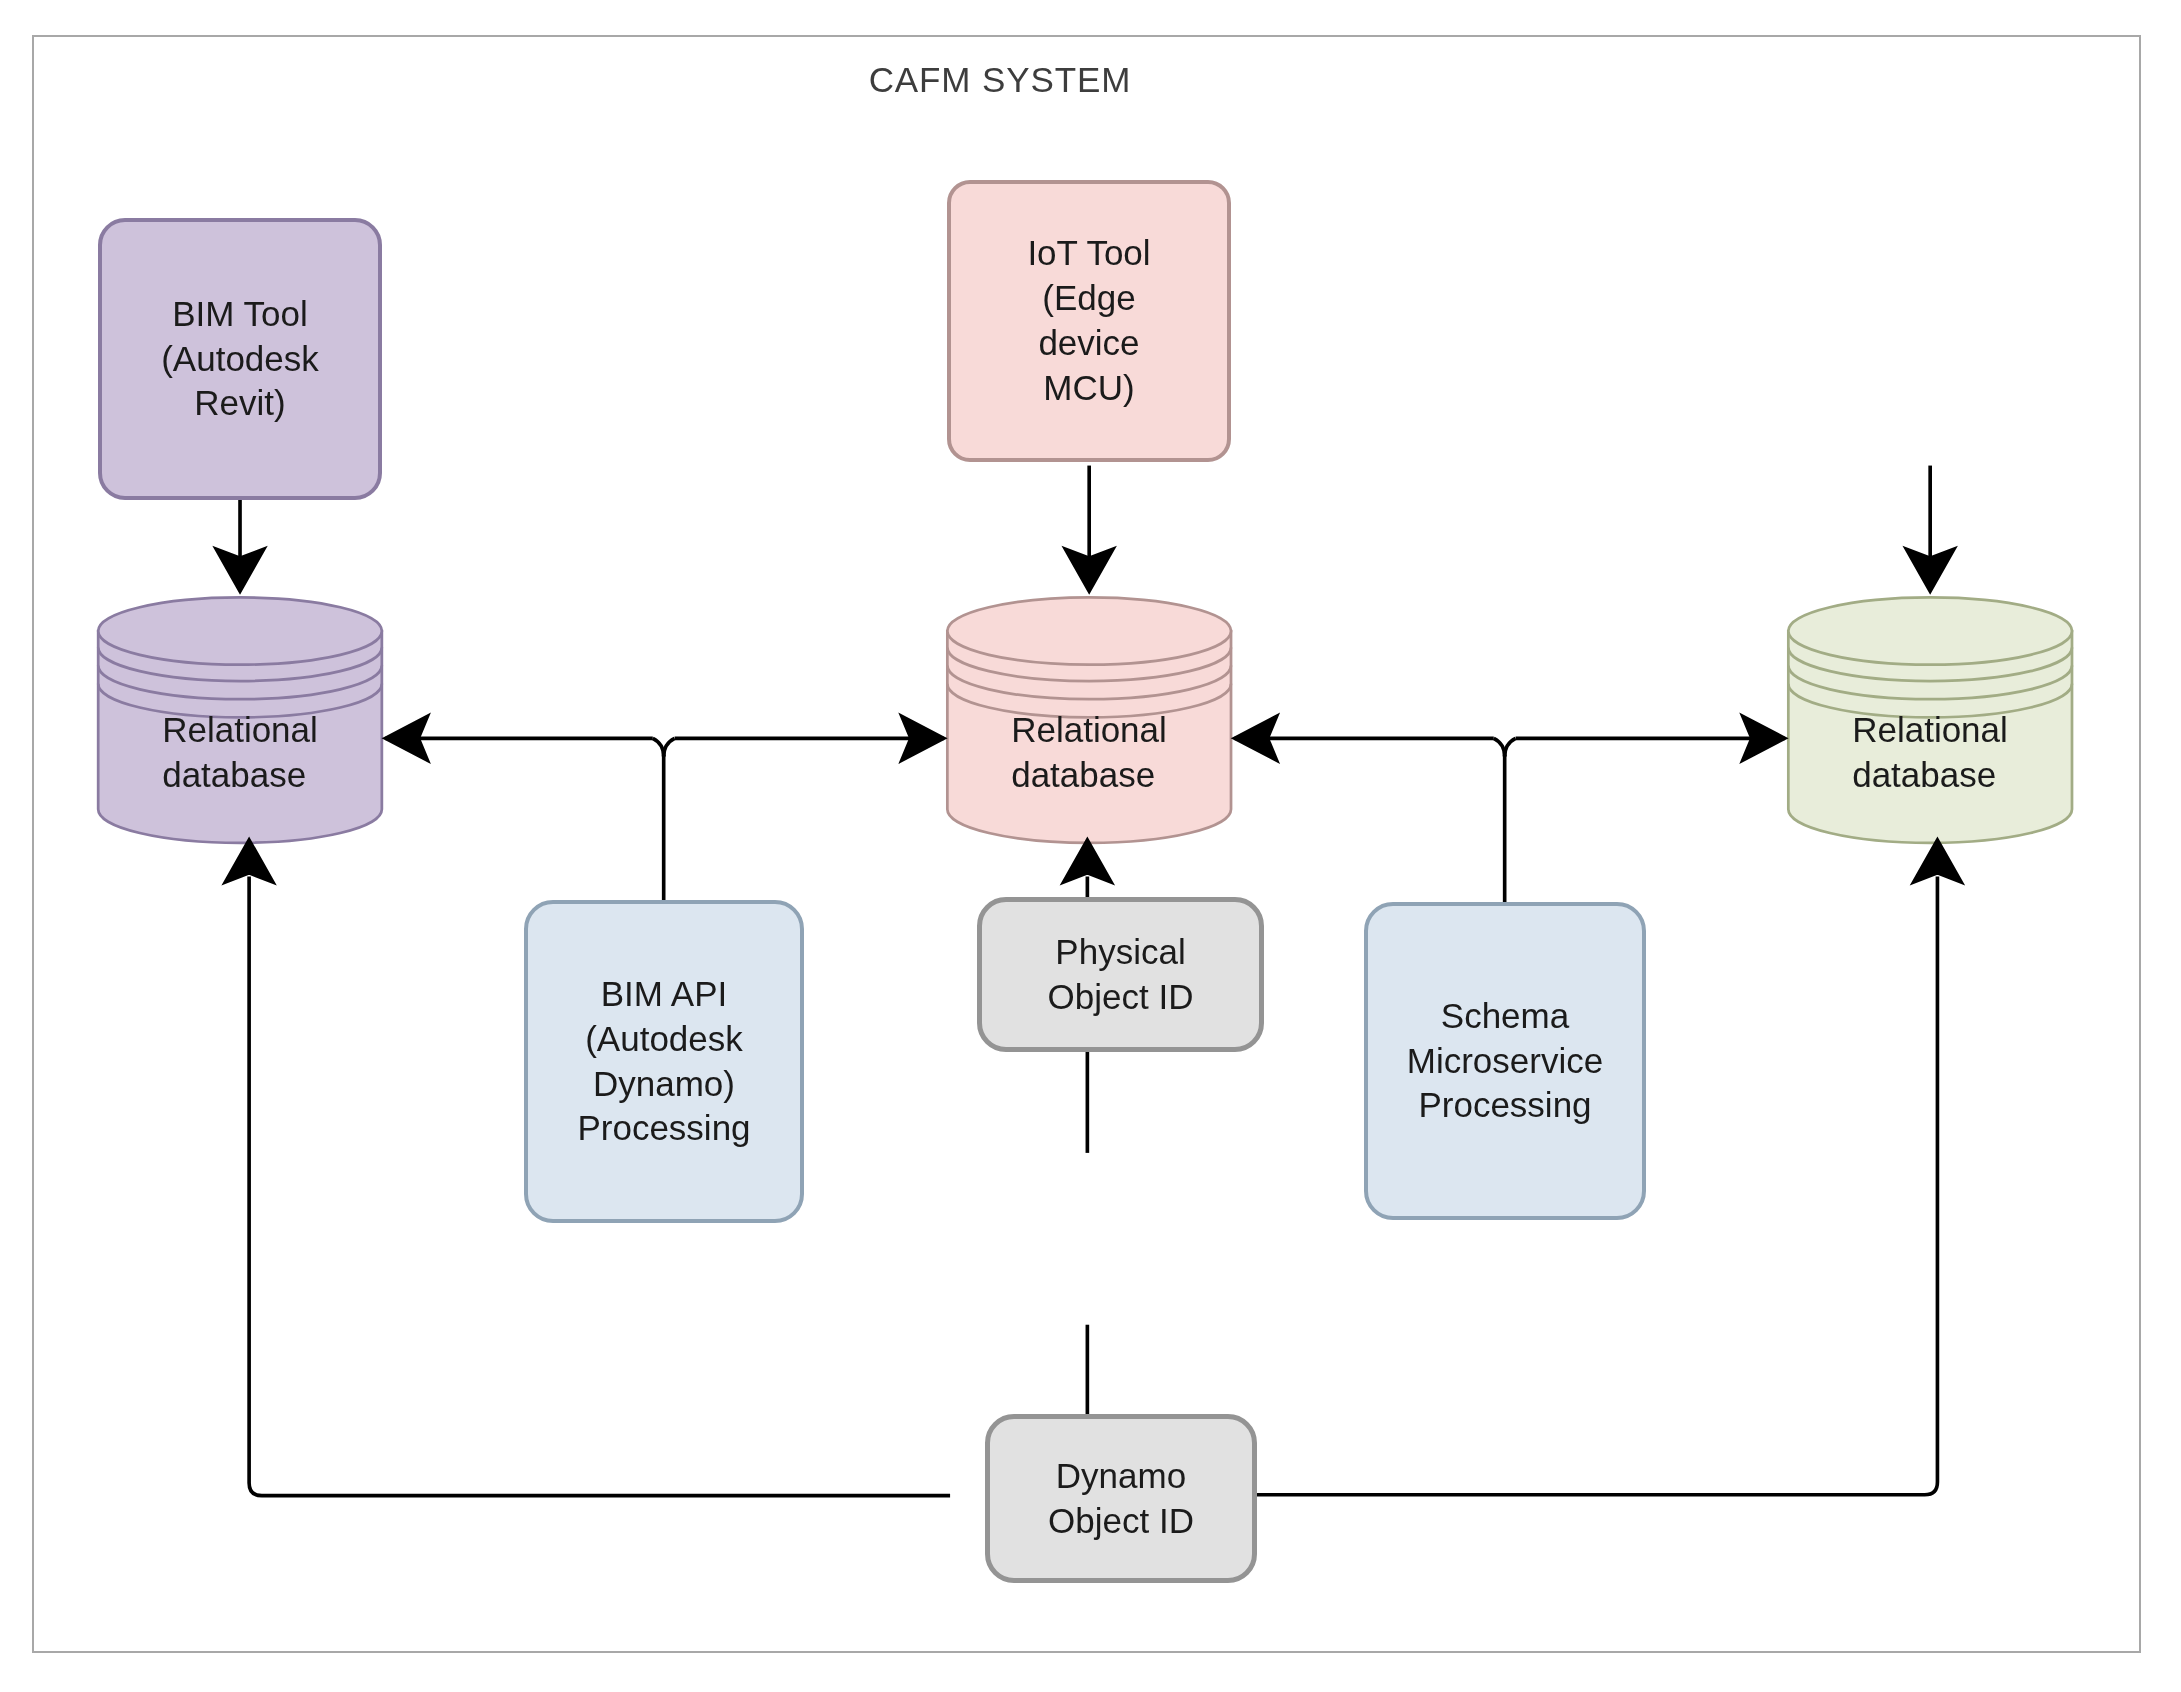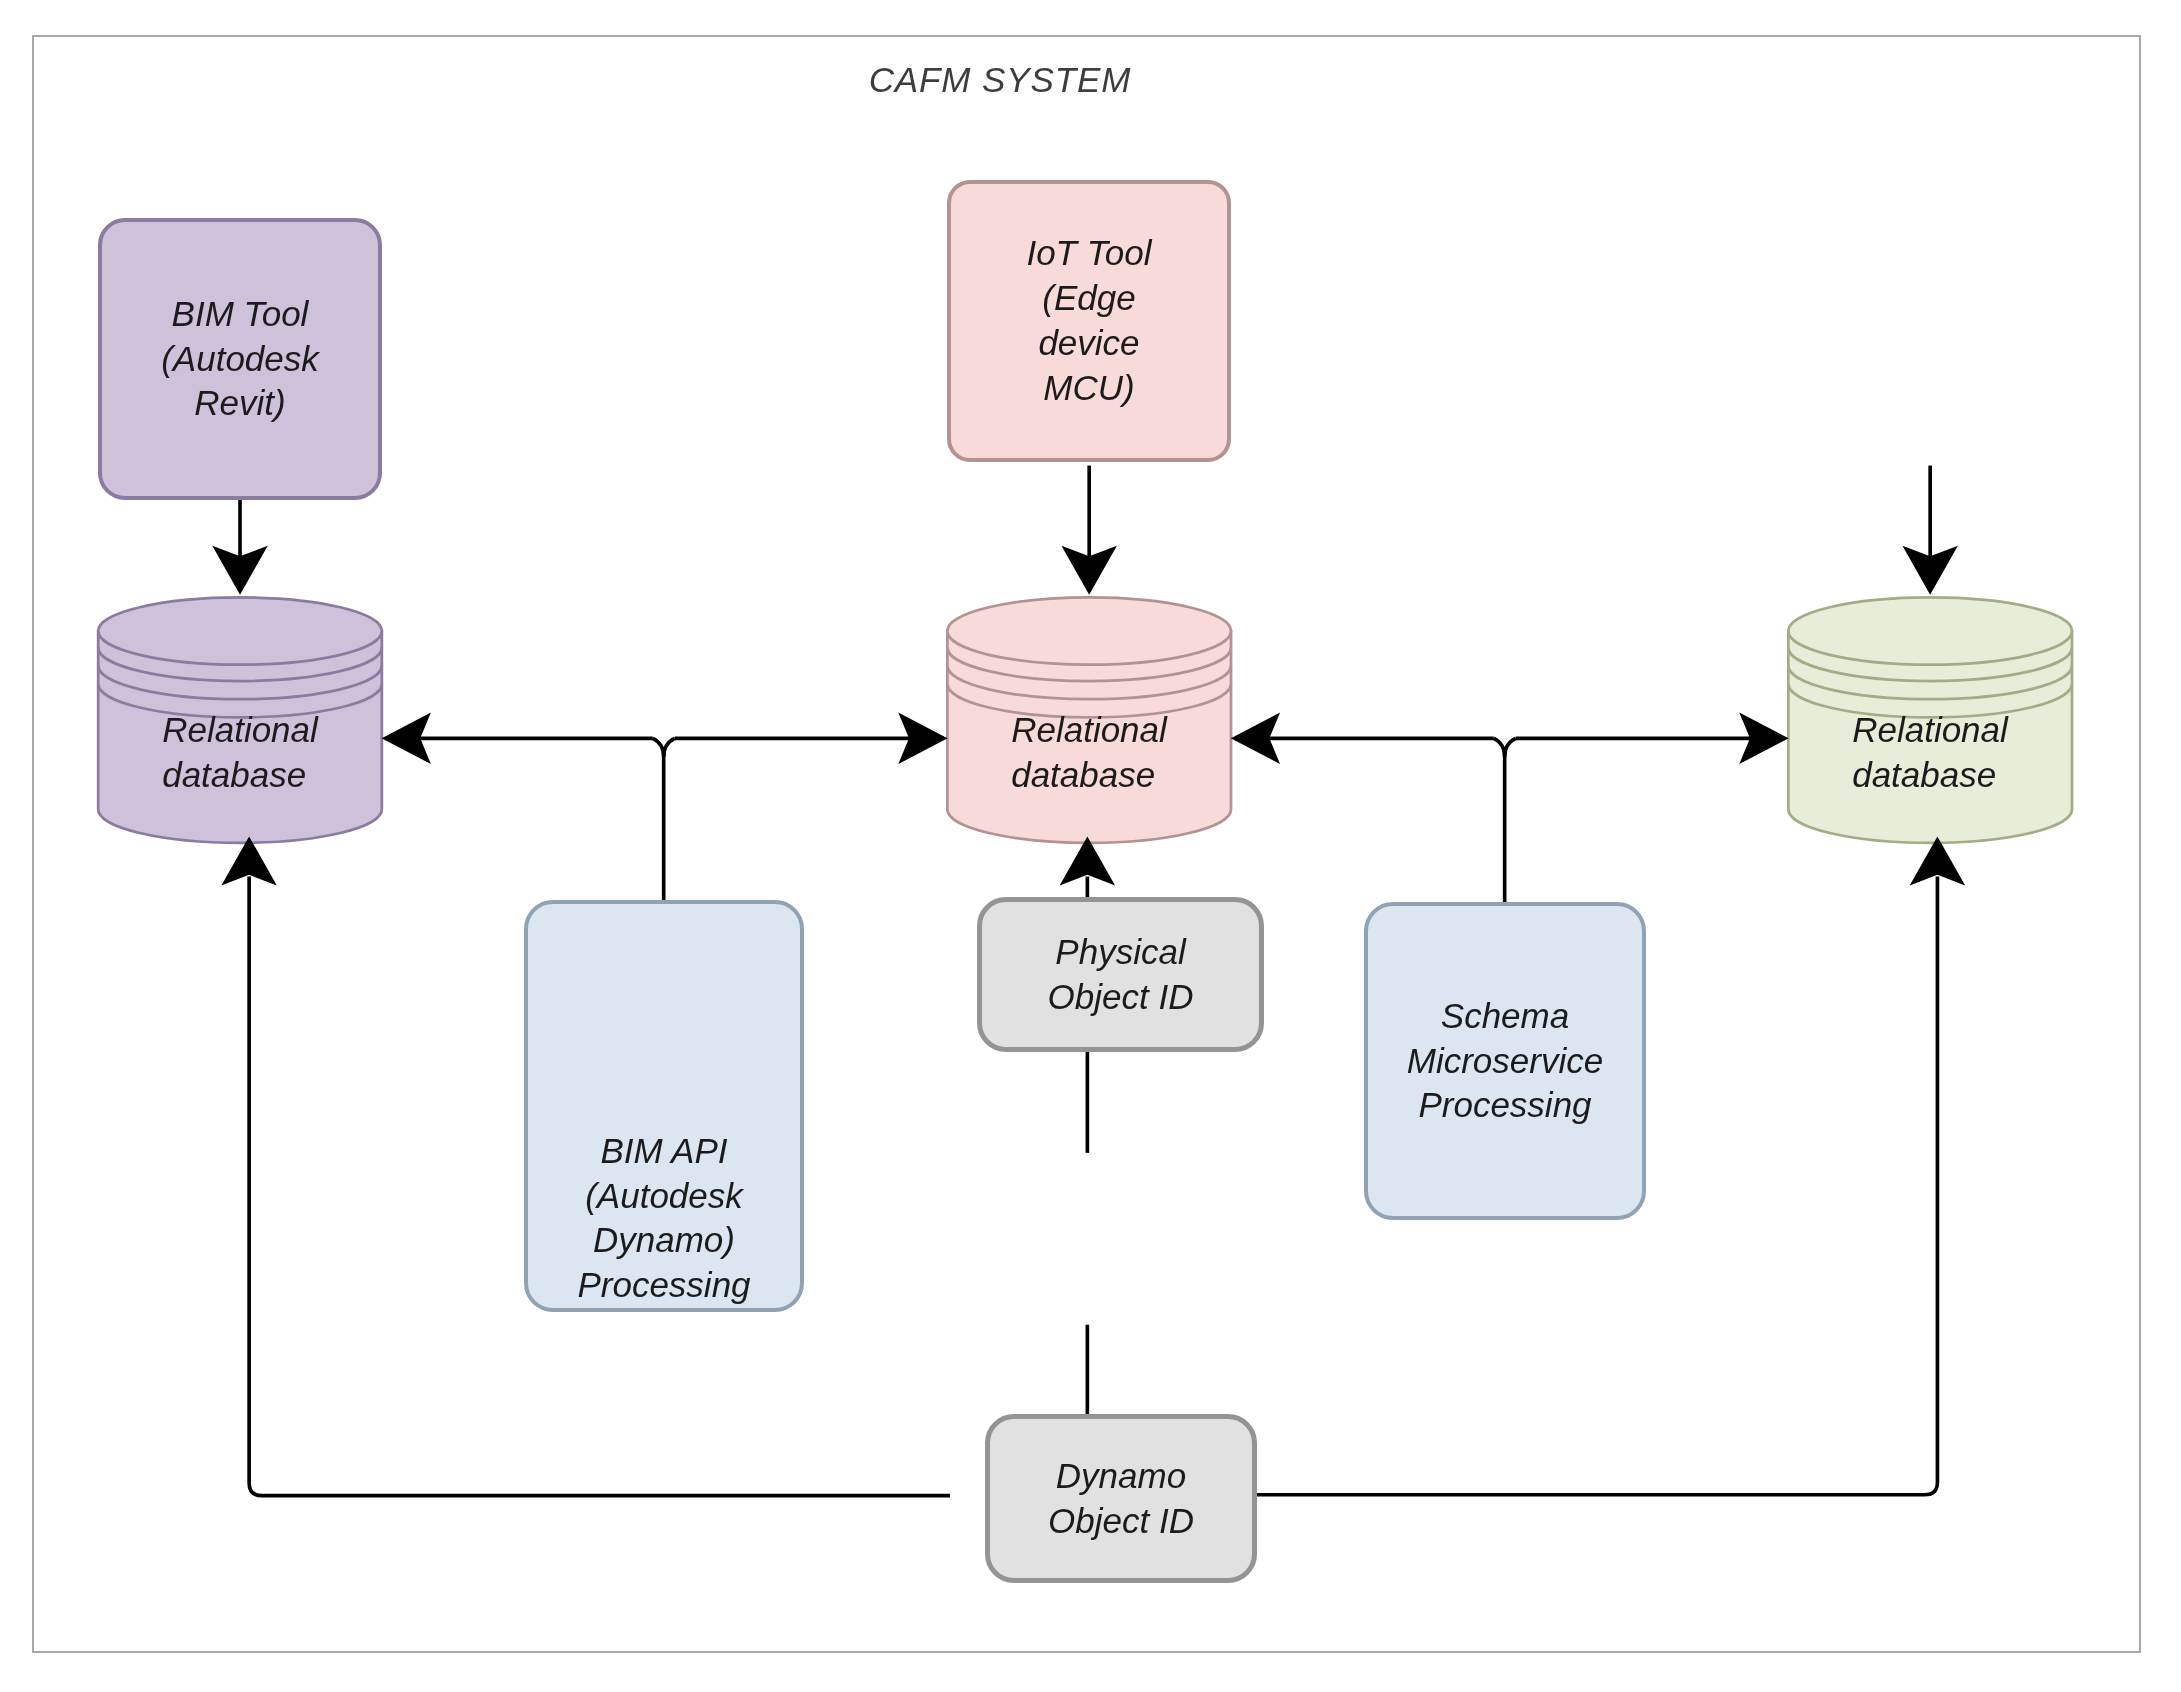--- a/index.html
+++ b/index.html
@@ -1,17 +1,17 @@
 <!DOCTYPE html>
 <html style="--purple_fill: #cec2db; --purple_border: #8a7ba1; --pink_fill: #f8dad8; --pink_border: #b29391; --green_fill: #e8edda; --green_border: #a2ac85; --blue_fill: #dce6f0; --blue_border: #8fa3b5; --gray_fill: #e1e1e1; --gray_border: #949494; --frame_border: #a8a8a8; --line: #000000; --title_color: #3d3d3d; --text_color: #1b1b1b;font-size:14.5px"><head>
 <meta charset="utf-8">
 <style>
   html,body{margin:0;padding:0;background:#ffffff;}
   body{font-family:"Liberation Sans", sans-serif;}
-  .canvas{position:relative;width:2182px;height:1693px;background:#ffffff;overflow:hidden;font-style:italic;}
+  .canvas{position:relative;width:2182px;height:1693px;background:#ffffff;overflow:hidden;}
   .frame{position:absolute;left:32px;top:35px;width:2109px;height:1618px;
          border:2.7px solid var(--frame_border);box-sizing:border-box;background:transparent;}
   .title{position:absolute;left:1000px;top:60px;transform:translateX(-50%);
          font-size:35px;color:var(--title_color);white-space:nowrap;letter-spacing:0.9px;}
   svg.layer{position:absolute;left:0;top:0;width:2182px;height:1693px;}
   .node{position:absolute;box-sizing:border-box;display:flex;align-items:center;justify-content:center;
         text-align:center;font-size:35px;line-height:1.28;color:var(--text_color);white-space:pre-line;}
   .tool{border-width:4.5px;border-style:solid;border-radius:27px;}
   .tool.purple{background:var(--purple_fill);border-color:var(--purple_border);margin-top:38px;}
   .tool.pink{background:var(--pink_fill);border-color:var(--pink_border);}
@@ -130,21 +130,21 @@
   </div>
 
 
   <div class="dblabel" style="left:98px;top:693px;width:284px;height:118px;">Relational
 database</div>
   <div class="dblabel" style="left:947px;top:693px;width:284px;height:118px;">Relational
 database</div>
   <div class="dblabel" style="left:1788px;top:693px;width:284px;height:118px;">Relational
 database</div>
 
-  <div class="node proc" style="left:524px;top:900px;width:280px;height:412px;align-items:flex-end;">
+  <div class="node proc" style="left:524px;top:900px;width:280px;height:323px;">
     <span>BIM API
 (Autodesk
 Dynamo)
 Processing</span>
   </div>
 
   <div class="node proc" style="left:1364px;top:902px;width:282px;height:318px;">
     <span>Schema
 Microservice
 Processing</span>

